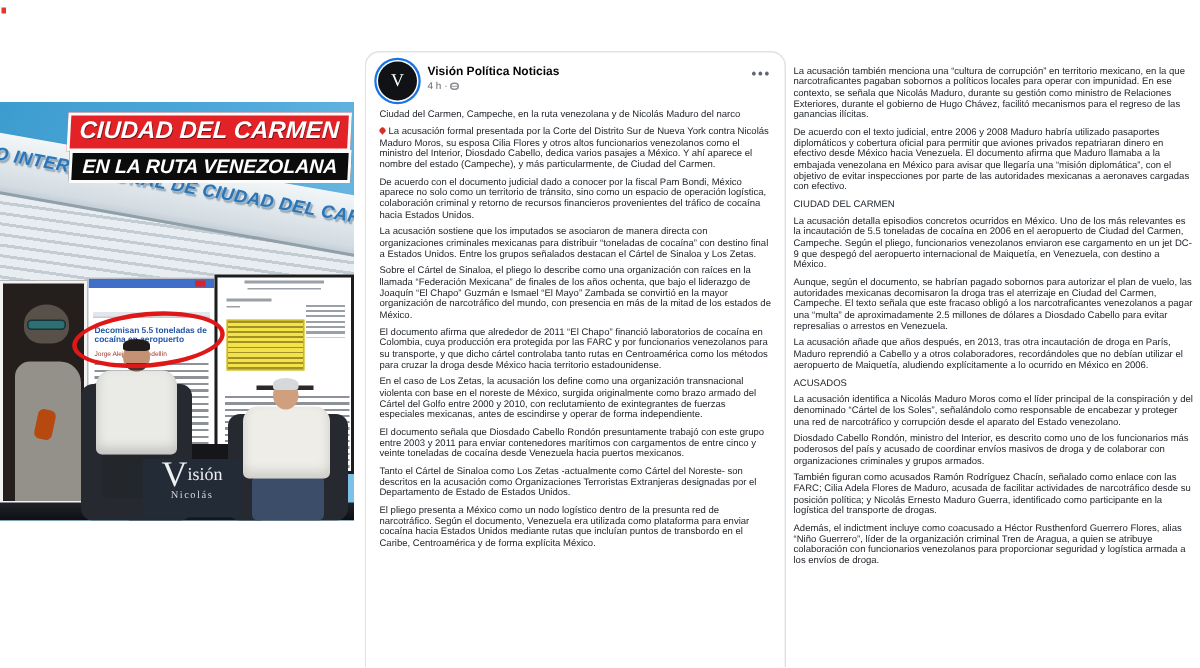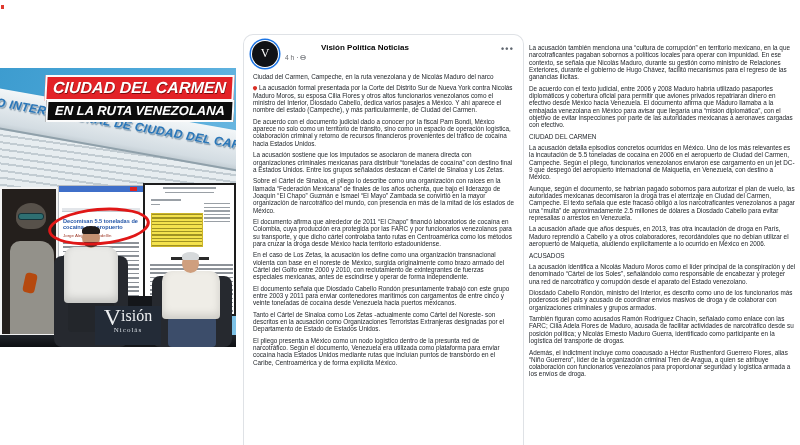--- a/index.html
+++ b/index.html
@@ -102,35 +102,35 @@
     border-radius:10px 10px 4px 4px; box-shadow:inset 0 -4px 8px rgba(0,0,0,.15); }
   .a-legs { left:22px; top:63px; width:48px; height:30px; background:#3c4d6a;
     border-radius:4px; }
 
   .table { left:86px; top:228px; width:88px; height:51px; background:#14161a;
     z-index:4; }
   .logo-box { left:95px; top:238px; width:66px; height:39px; background:#232b37;
     z-index:5; color:#eef0f2; text-align:center;
     font-family:"Liberation Serif", serif; }
   .logo-v { font-size:24px; line-height:22px; vertical-align:-4px; }
-  .logo-rest { font-size:16px; }
+  .logo-rest { font-size:12px; }
   .logo-sub { font-size:7px; letter-spacing:1px; color:#d8dde2; margin-top:-2px; }
   .floor { left:0; bottom:0; width:100%; height:12px;
     background:linear-gradient(180deg,#20242a,#0d0f12); z-index:3; }
 
   
   .post-card { left:243px; top:34px; width:281px; height:411px; background:#fff;
     border:1px solid #dfe2e6; border-bottom:none; border-radius:10px 10px 0 0; }
   .post-header { position:relative; padding:6px 8px 3px 8px; height:37px; }
   .avatar { position:absolute; left:8px; top:6px; width:26px; height:26px;
     border-radius:50%; background:#101216; color:#fff; text-align:center;
     font-family:"Liberation Serif", serif; font-size:12px; line-height:25px;
     box-shadow:0 0 0 1px #fff, 0 0 0 2.5px #1b74e4; }
   .author { position:absolute; left:41px; top:8px; font-size:8px; font-weight:bold;
-    color:#050505;margin-left:36px; }
+    color:#050505; }
   .meta { position:absolute; left:41px; top:19px; font-size:6.6px; color:#65676b;
     display:flex; align-items:center; gap:2px; }
   .globe { display:inline-block; width:5.5px; height:5.5px; border:0.9px solid #8a8d91;
     border-radius:50%;
     background:linear-gradient(180deg,transparent 42%,#8a8d91 42% 58%,transparent 58%),
                linear-gradient(90deg,transparent 42%,#8a8d91 42% 58%,transparent 58%); }
   .more-btn { position:absolute; right:9px; top:9px; color:#606770; font-size:9px;
     letter-spacing:1.2px; font-weight:bold; cursor:pointer; }
 
   .post-body { padding:1px 9px 0; font-size:6.35px; line-height:7.3px; color:#23272c; }

